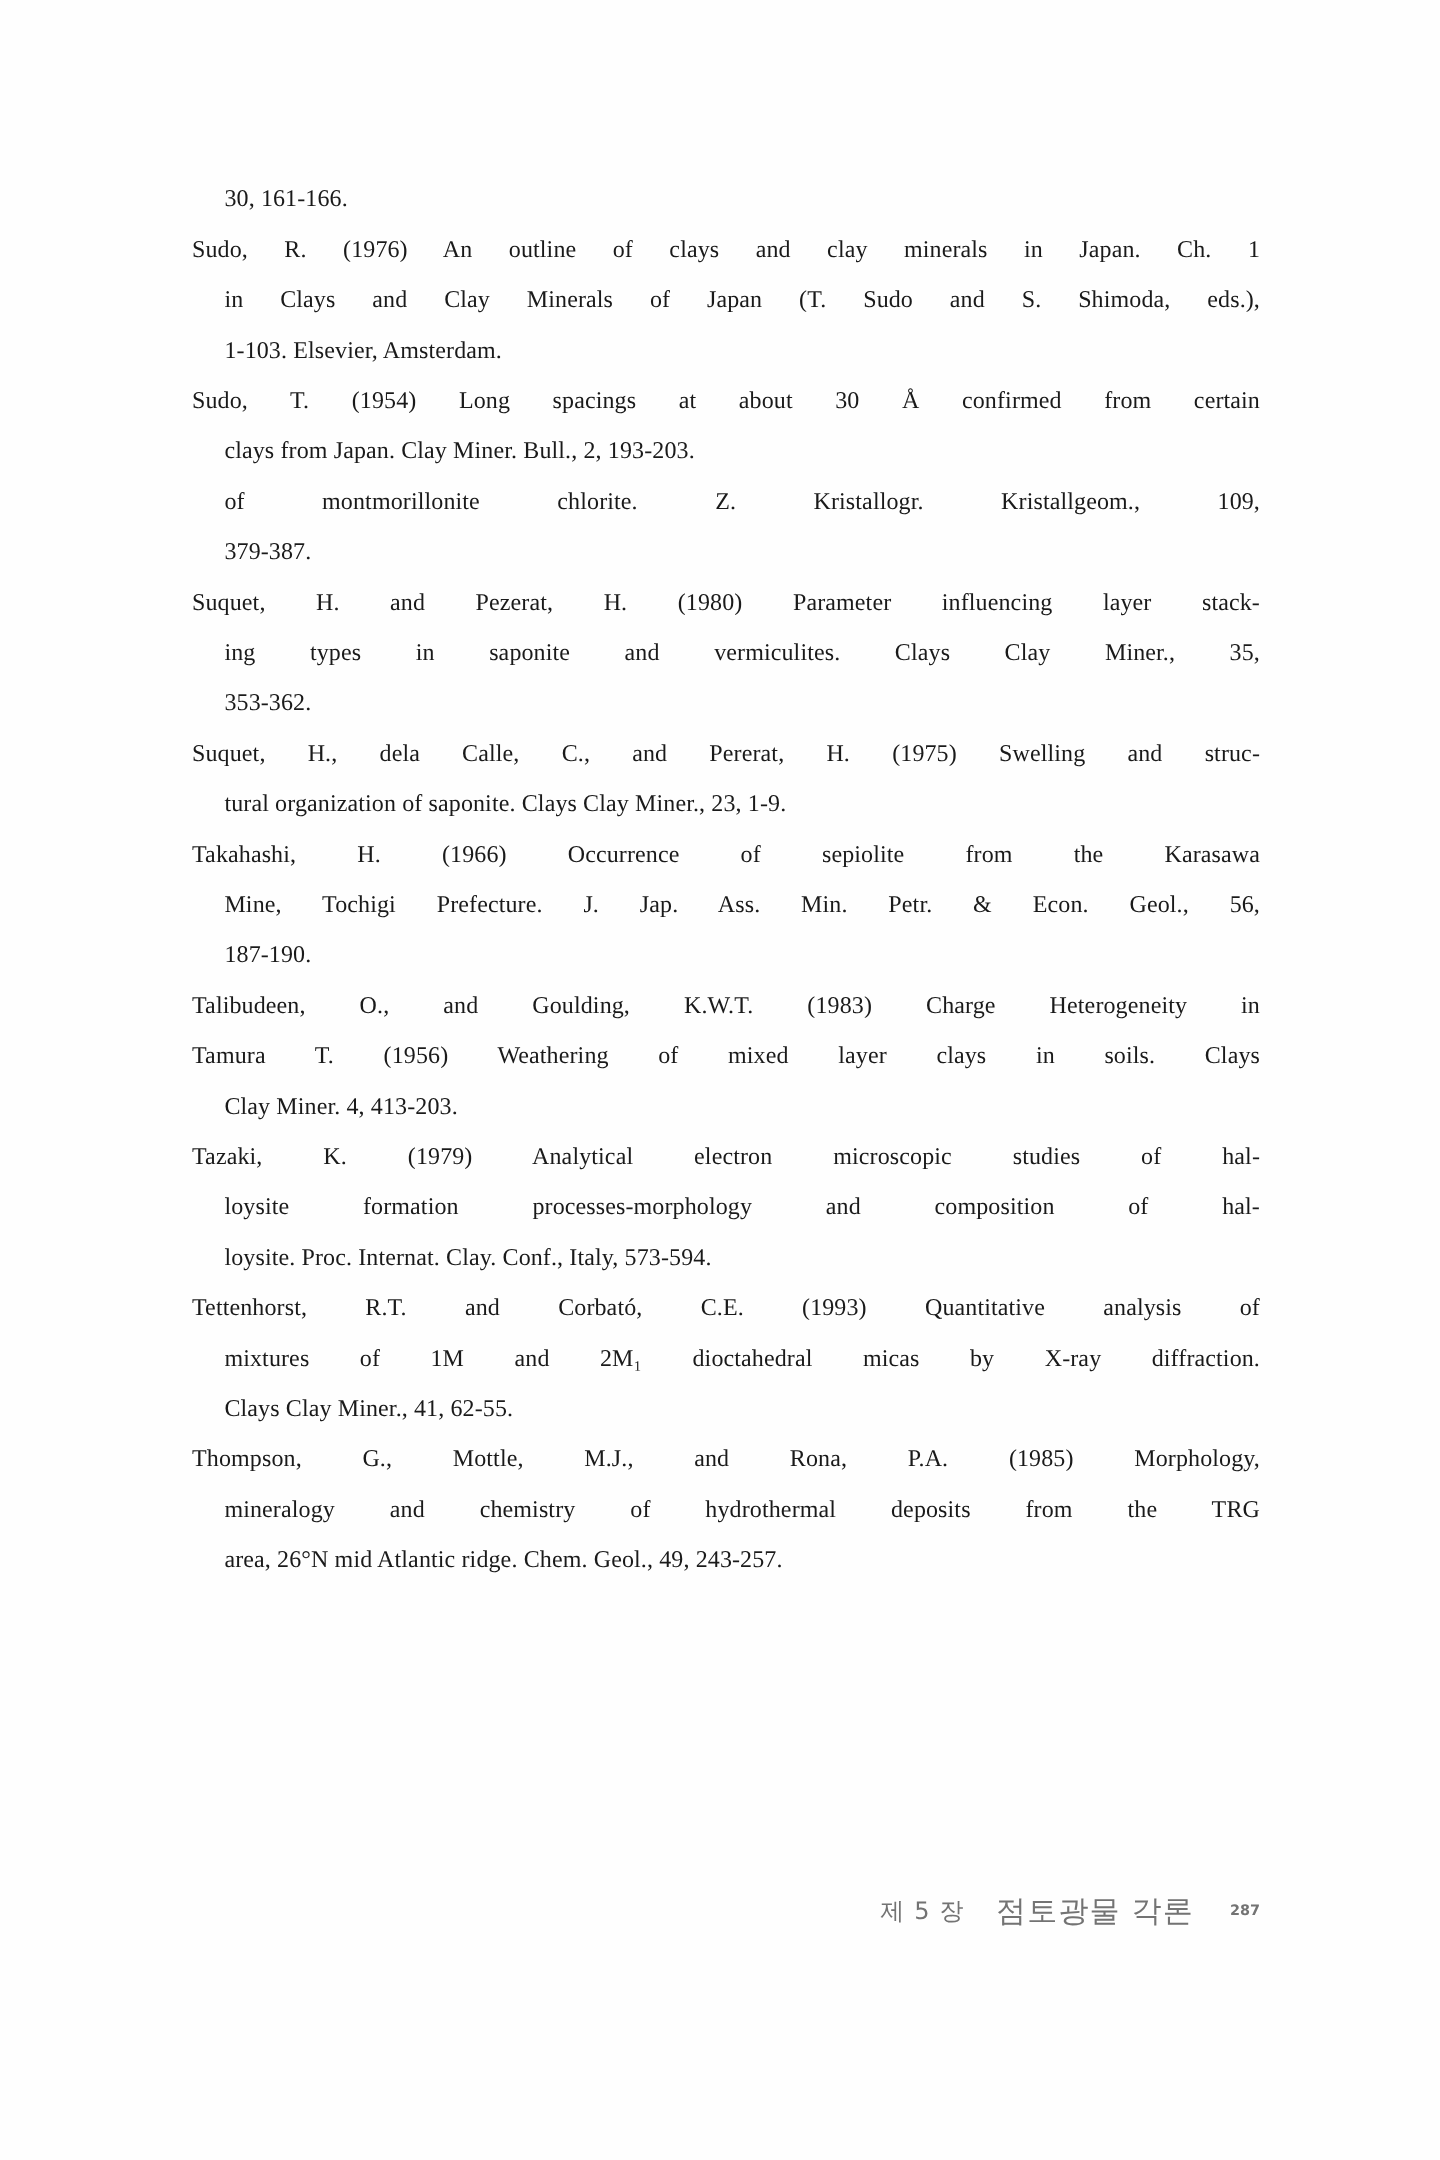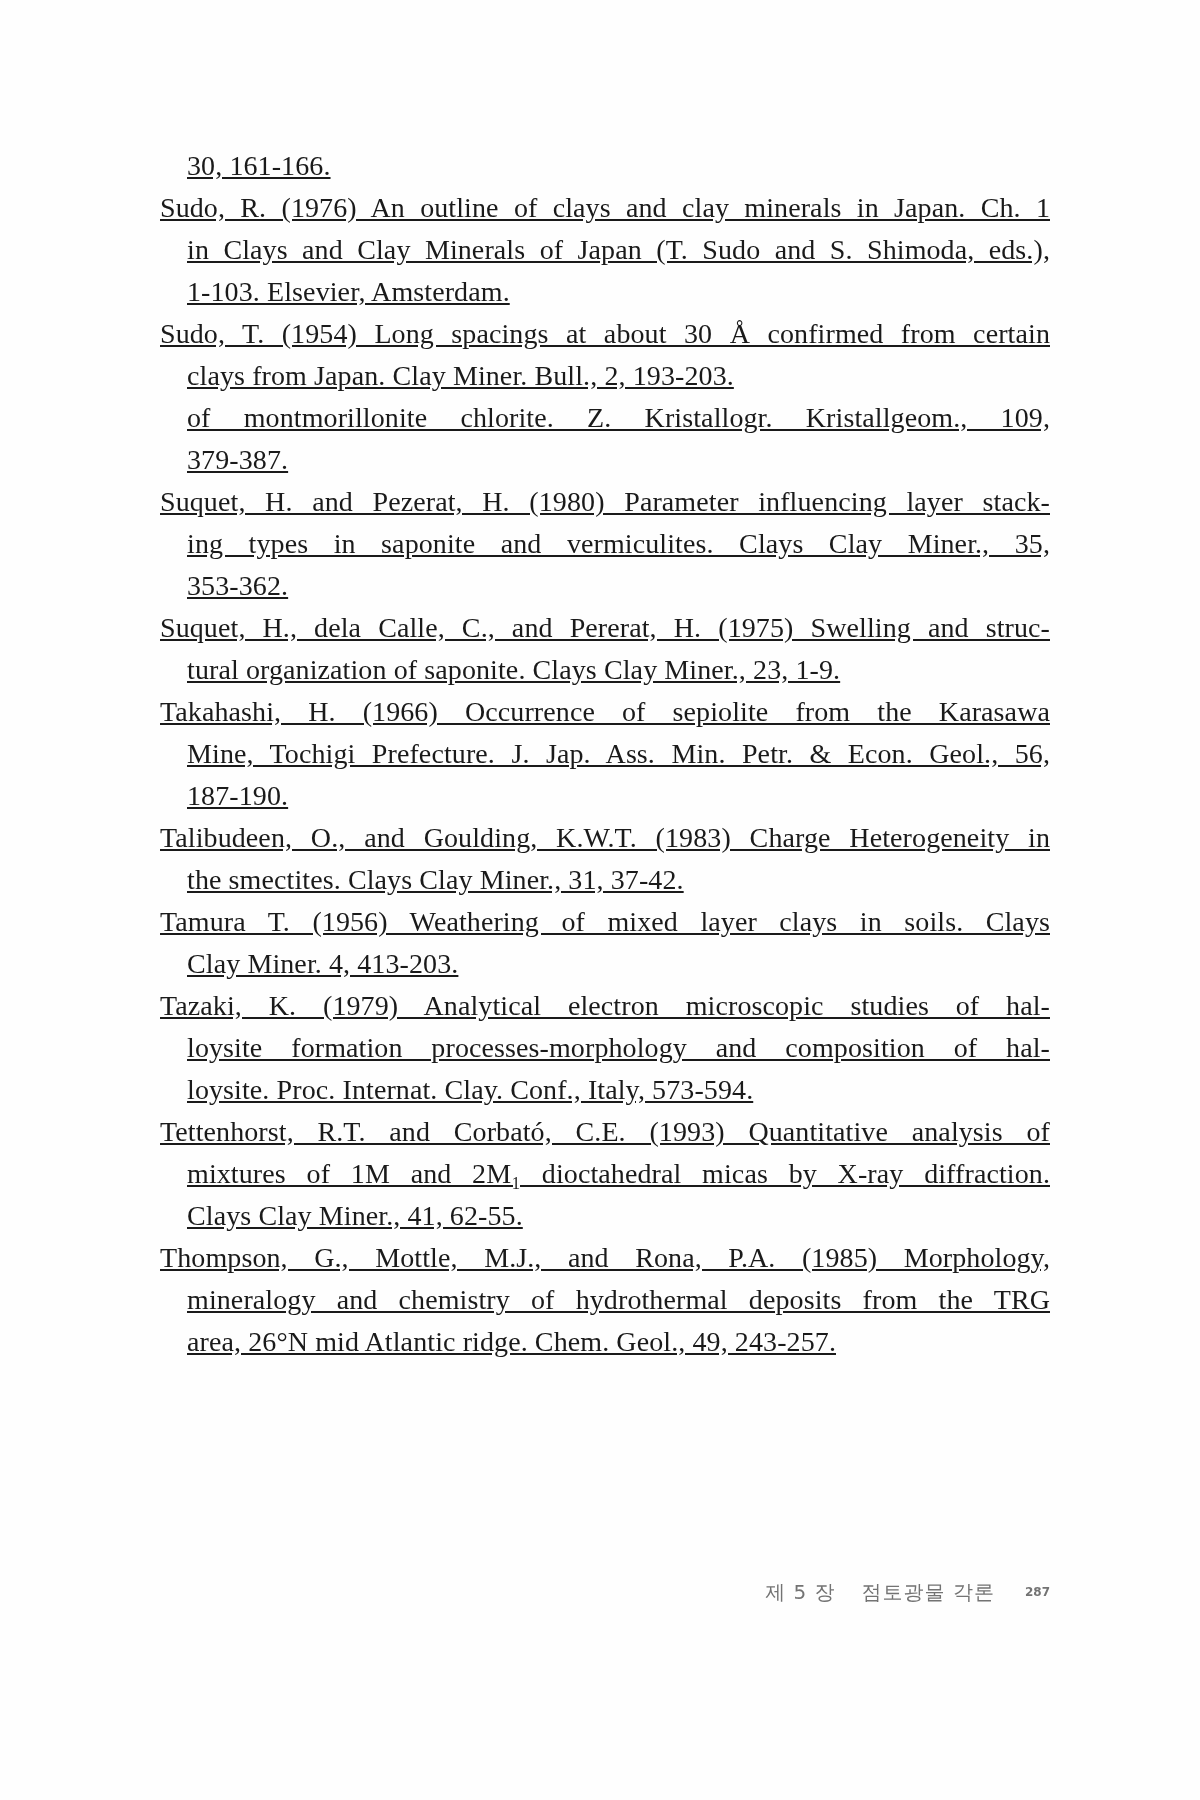--- a/index.html
+++ b/index.html
@@ -26,28 +26,27 @@
       left: 160px;
       top: 145px;
       width: 890px;
     }
     .ref {
       margin: 0;
       padding: 0;
     }
     .line {
       display: block;
-      font-size: 28px;
+      font-size: 20px;
       line-height: 42px;
       height: 42px;
       white-space: nowrap;
       text-align: justify;
       text-align-last: justify;
       letter-spacing: 0.1px;
-      text-decoration: underline;
     }
     .line.first {
       padding-left: 0;
       width: 890px;
     }
     .line.cont {
       padding-left: 27px;
       width: 863px;
     }
     .line.last {
@@ -69,21 +68,21 @@
       gap: 0;
       font-family: "DejaVu Sans", sans-serif;
       color: #737373;
     }
     .footer .chapter {
       font-size: 20px;
       margin-right: 26px;
       letter-spacing: 1px;
     }
     .footer .title {
-      font-size: 20px;
+      font-size: 25px;
       margin-right: 30px;
       letter-spacing: 1px;
     }
     .footer .pnum {
       font-size: 12px;
       font-weight: bold;
     }
   </style>
 </head>
 <body>
@@ -123,21 +122,20 @@
     </div>
 
     <div class="ref">
       <span class="line first">Takahashi, H. (1966) Occurrence of sepiolite from the Karasawa</span>
       <span class="line cont">Mine, Tochigi Prefecture. J. Jap. Ass. Min. Petr. &amp; Econ. Geol., 56,</span>
       <span class="line cont last">187-190.</span>
     </div>
 
     <div class="ref">
       <span class="line first">Talibudeen, O., and Goulding, K.W.T. (1983) Charge Heterogeneity in</span>
-      <span class="line cont last">the smectites. Clays Clay Miner., 31, 37-42.</span>
     </div>
 
     <div class="ref">
       <span class="line first">Tamura T. (1956) Weathering of mixed layer clays in soils. Clays</span>
       <span class="line cont last">Clay Miner. 4, 413-203.</span>
     </div>
 
     <div class="ref">
       <span class="line first">Tazaki, K. (1979) Analytical electron microscopic studies of hal-</span>
       <span class="line cont">loysite formation processes-morphology and composition of hal-</span>

